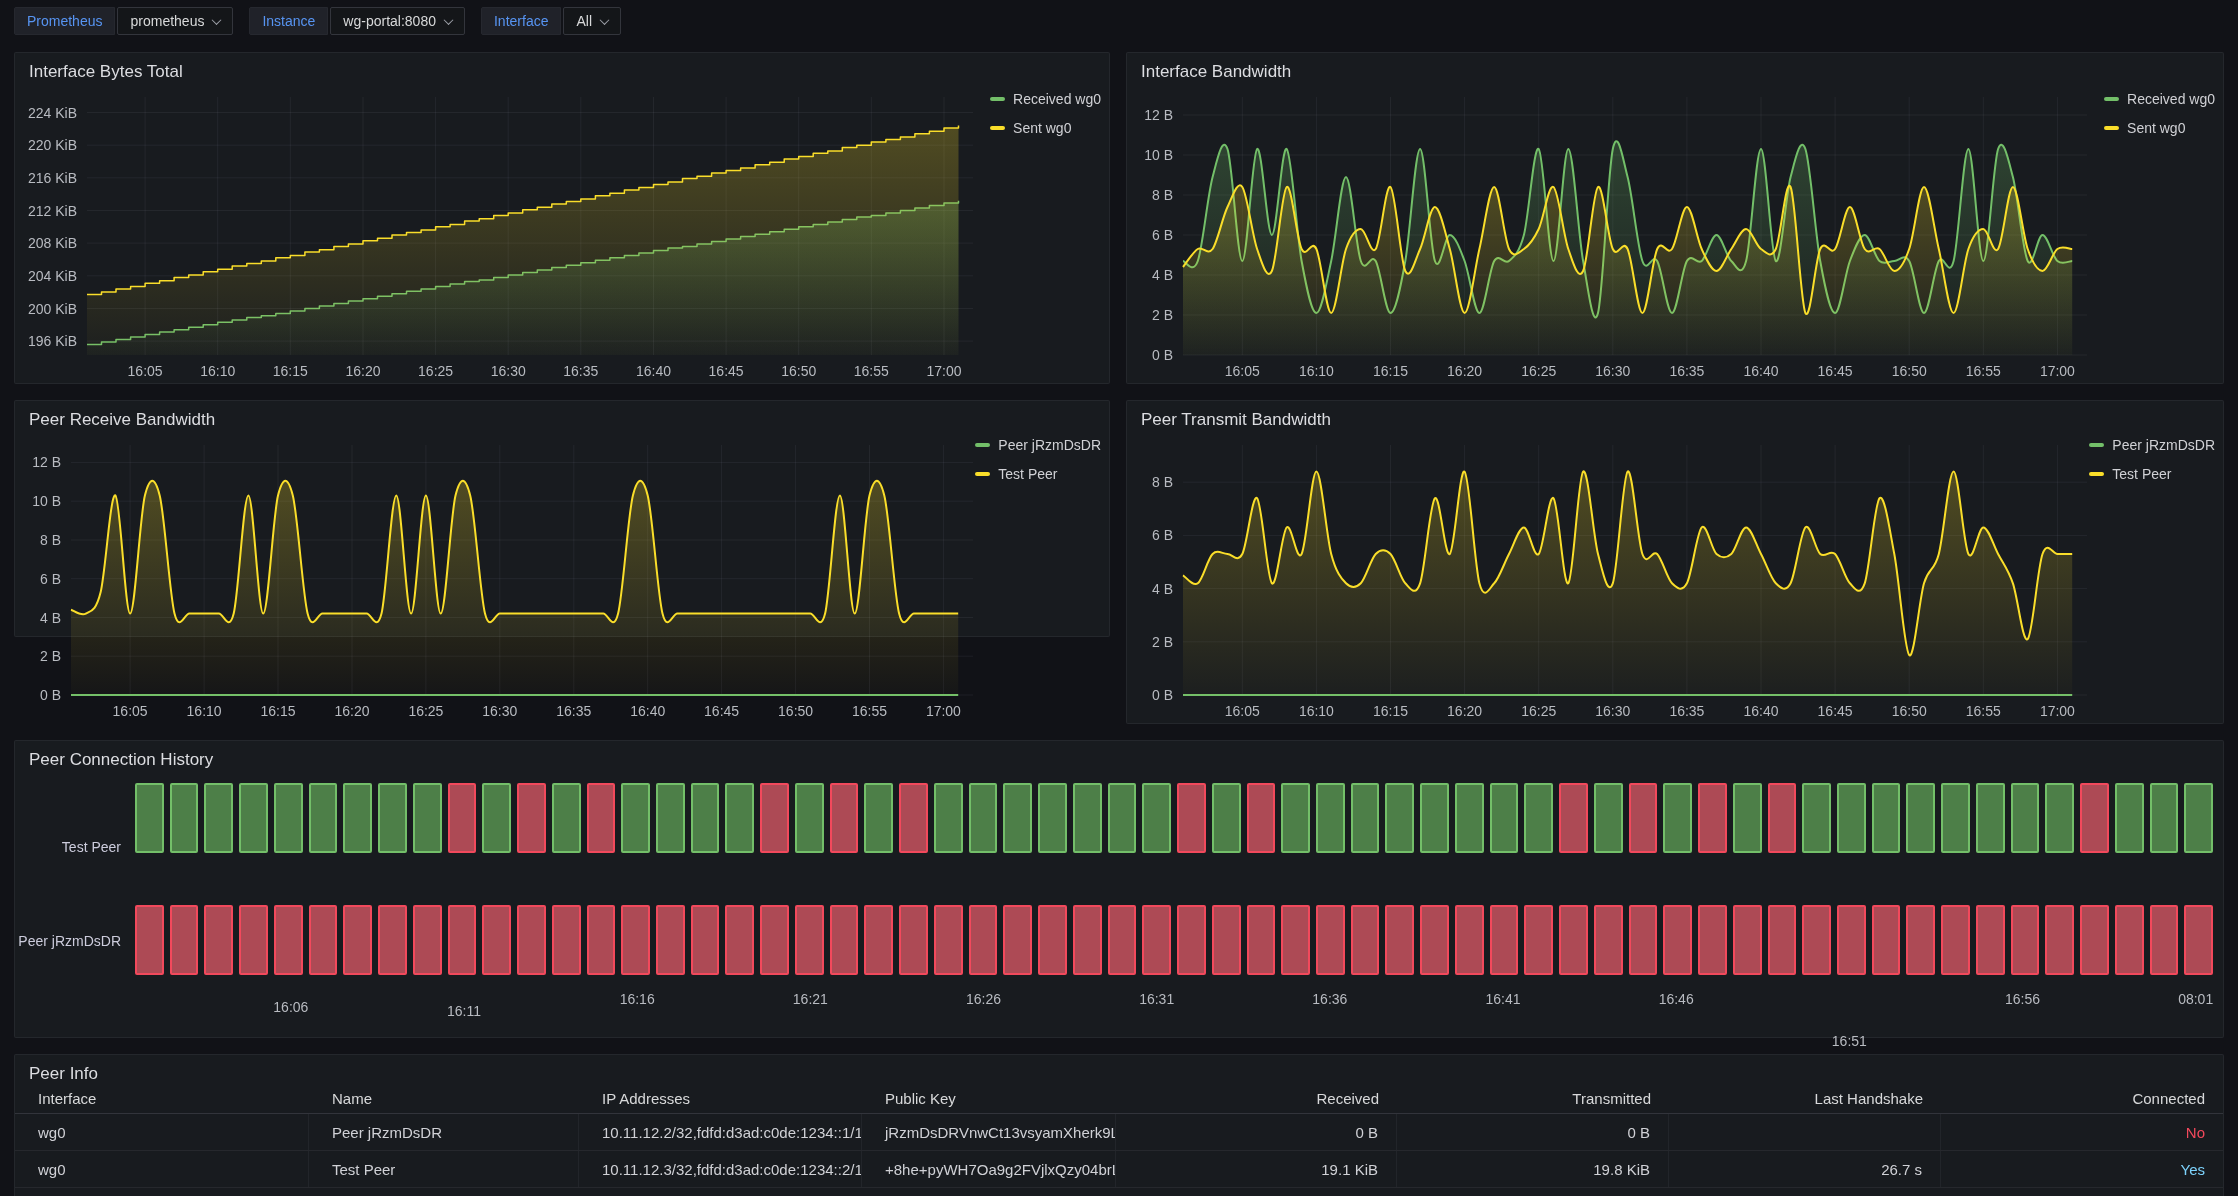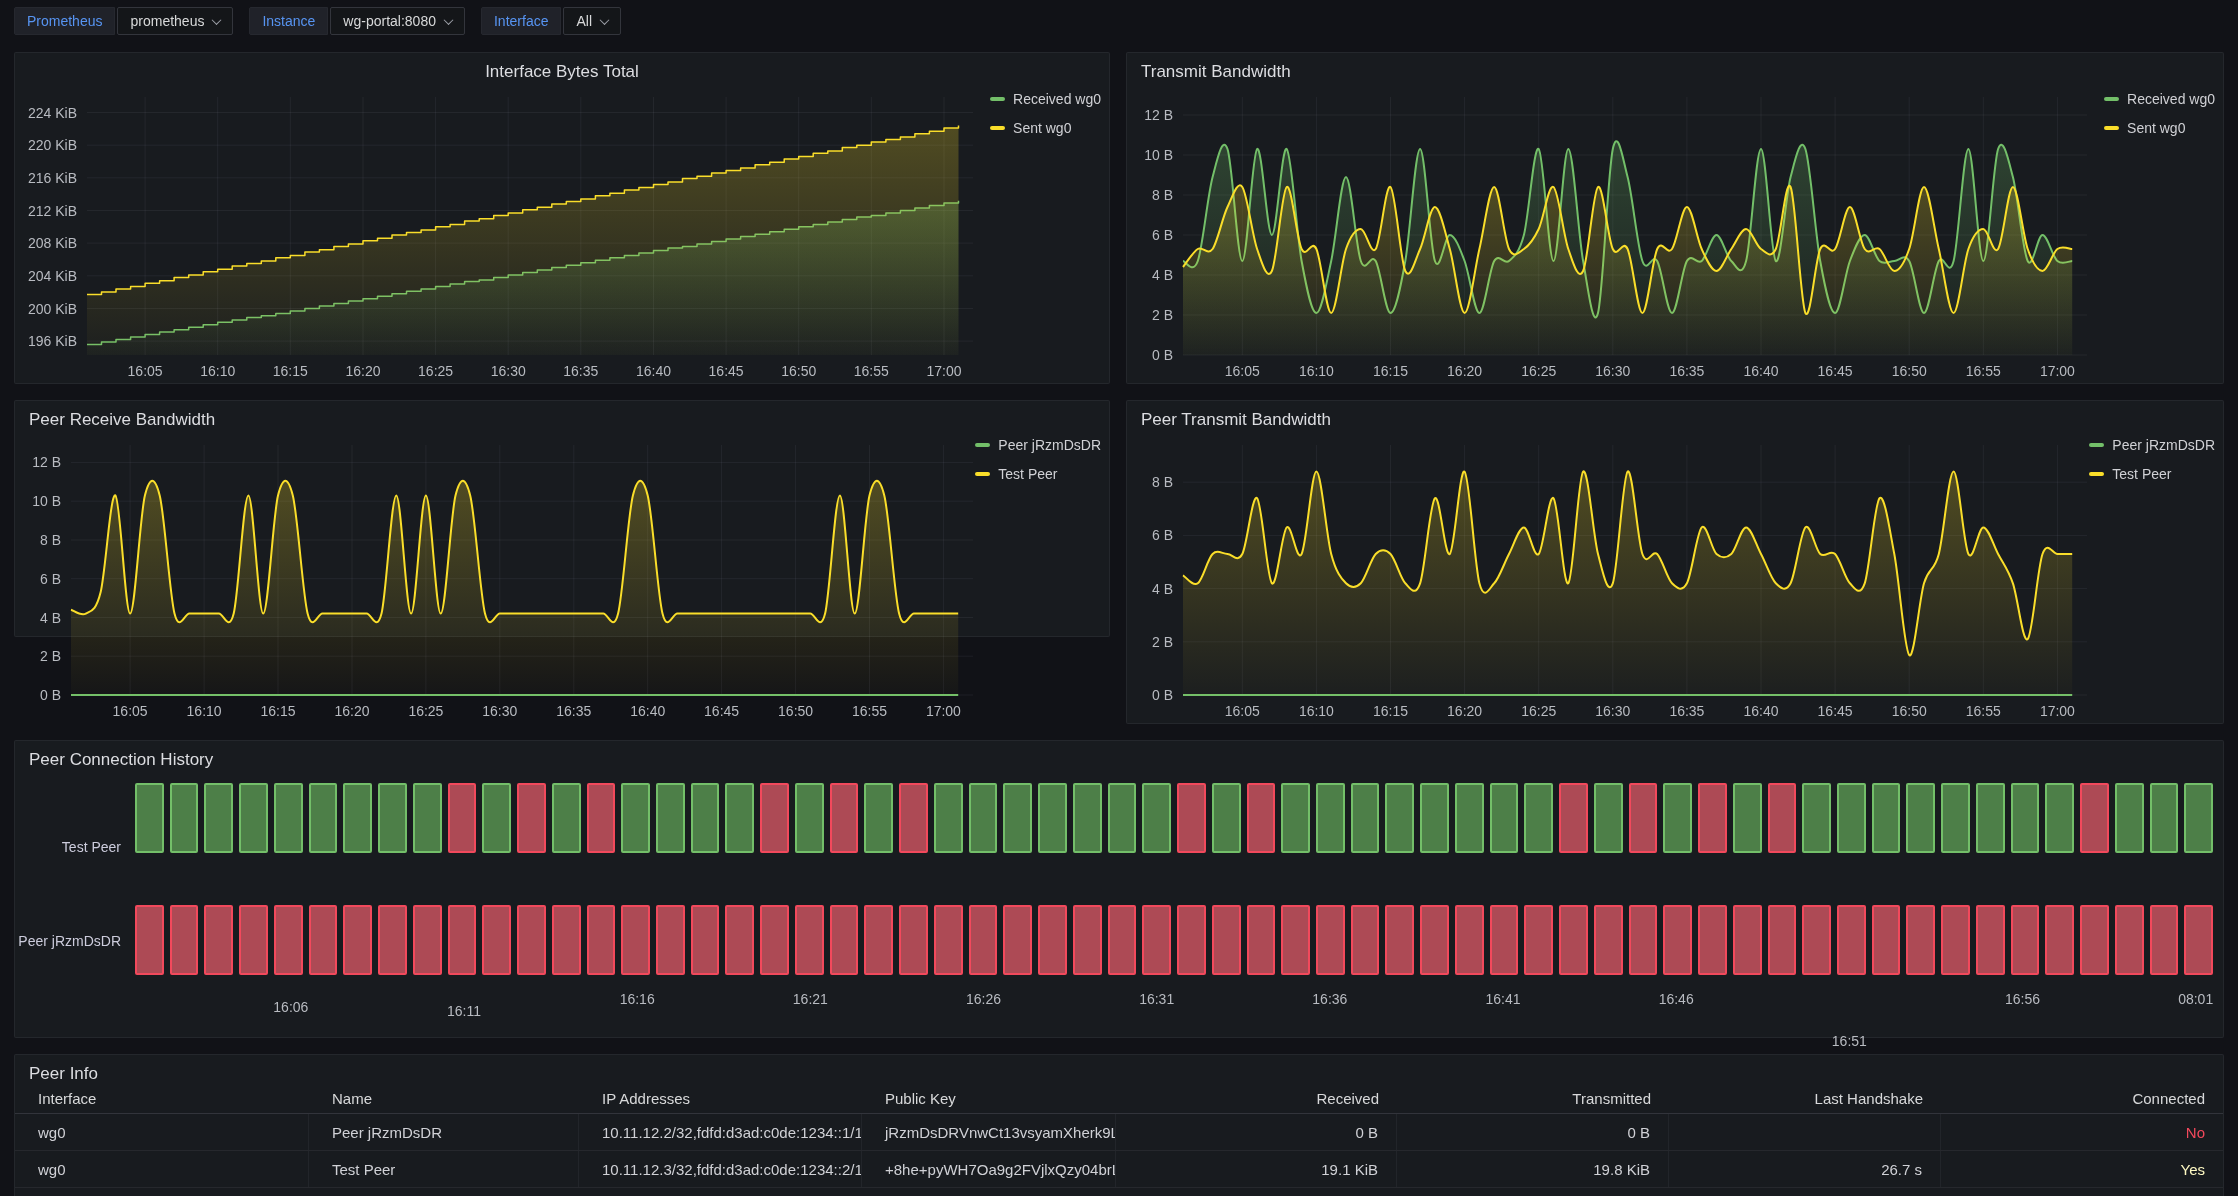--- a/index.html
+++ b/index.html
@@ -23,21 +23,21 @@
     display:flex; align-items:center; gap:9px; padding:0 12px; height:28px;
     border:1px solid #33353c; border-radius:2px; margin-left:2px; cursor:pointer;
   }
   .caret { width:7px; height:7px; border-right:1.5px solid #9da0a8; border-bottom:1.5px solid #9da0a8; transform:rotate(45deg) translate(-1px,-1px); }
   
   .panel {
     position:absolute; background:#181b1f;
     border:1px solid rgba(204,204,220,0.07); border-radius:2px;
   }
   .panel-title { padding:9px 14px 0 14px; font-size:17px; font-weight:500; color:#dcdde1; cursor:pointer; white-space:nowrap; }
-  #p1 { left:14px;  top:52px;  width:1096px; height:332px;text-align:center; }
+  #p1 { left:14px;  top:52px;  width:1096px; height:332px; }
   #p2 { left:1126px; top:52px; width:1098px; height:332px; }
   #p3 { left:14px;  top:400px; width:1096px; height:237px; }
   #p4 { left:1126px; top:400px; width:1098px; height:324px; }
   #p5 { left:14px;  top:740px; width:2210px; height:298px; }
   #p6 { left:14px;  top:1054px; width:2210px; height:160px; }
   .chart-svg { position:absolute; left:0; top:30px; }
   .chart-svg text { fill:#b8bbc1; font-size:14px; font-family:"Liberation Sans",sans-serif; }
   .legend { position:absolute; right:8px; top:38px; display:flex; flex-direction:column; gap:13px; }
   .legend-item { display:flex; align-items:center; gap:8px; cursor:pointer; }
   .legend-item .dash { width:15px; height:4px; border-radius:2px; }
@@ -163,21 +163,21 @@
       <span class="lbl">Received wg0</span>
     </div>
     <div class="legend-item">
       <span class="dash" style="background: rgb(250, 222, 42);"></span>
       <span class="lbl">Sent wg0</span>
     </div>
   </div>
 </div>
 
 <div class="panel" id="p2">
-  <div class="panel-title">Transmit Bandwidth</div>
+  <div class="panel-title">Interface Bandwidth</div>
   <svg class="chart-svg" width="968" height="302">
       <g>
         <line x1="56" x2="960" y1="32" y2="32" stroke="rgba(204,204,220,0.07)"></line>
         <line x1="56" x2="960" y1="72" y2="72" stroke="rgba(204,204,220,0.07)"></line>
         <line x1="56" x2="960" y1="112" y2="112" stroke="rgba(204,204,220,0.07)"></line>
         <line x1="56" x2="960" y1="152" y2="152" stroke="rgba(204,204,220,0.07)"></line>
         <line x1="56" x2="960" y1="192" y2="192" stroke="rgba(204,204,220,0.07)"></line>
         <line x1="56" x2="960" y1="232" y2="232" stroke="rgba(204,204,220,0.07)"></line>
         <line x1="56" x2="960" y1="272" y2="272" stroke="rgba(204,204,220,0.07)"></line>
         <line x1="115.3" x2="115.3" y1="14" y2="272" stroke="rgba(204,204,220,0.07)"></line>
@@ -562,17 +562,17 @@
           <div class="tbl-cell num" style="color: rgb(242, 73, 92);">No</div>
         </div>
         <div class="tbl-row">
           <div class="tbl-cell">wg0</div>
           <div class="tbl-cell">Test Peer</div>
           <div class="tbl-cell">10.11.12.3/32,fdfd:d3ad:c0de:1234::2/128</div>
           <div class="tbl-cell">+8he+pyWH7Oa9g2FVjlxQzy04brLX+D</div>
           <div class="tbl-cell num">19.1 KiB</div>
           <div class="tbl-cell num">19.8 KiB</div>
           <div class="tbl-cell num">26.7 s</div>
-          <div class="tbl-cell num" style="color: #fef9c3;">Yes</div>
+          <div class="tbl-cell num" style="color: #7dd3fc;">Yes</div>
         </div>
       </div>
   </div>
 </div>
 
 </body></html>

